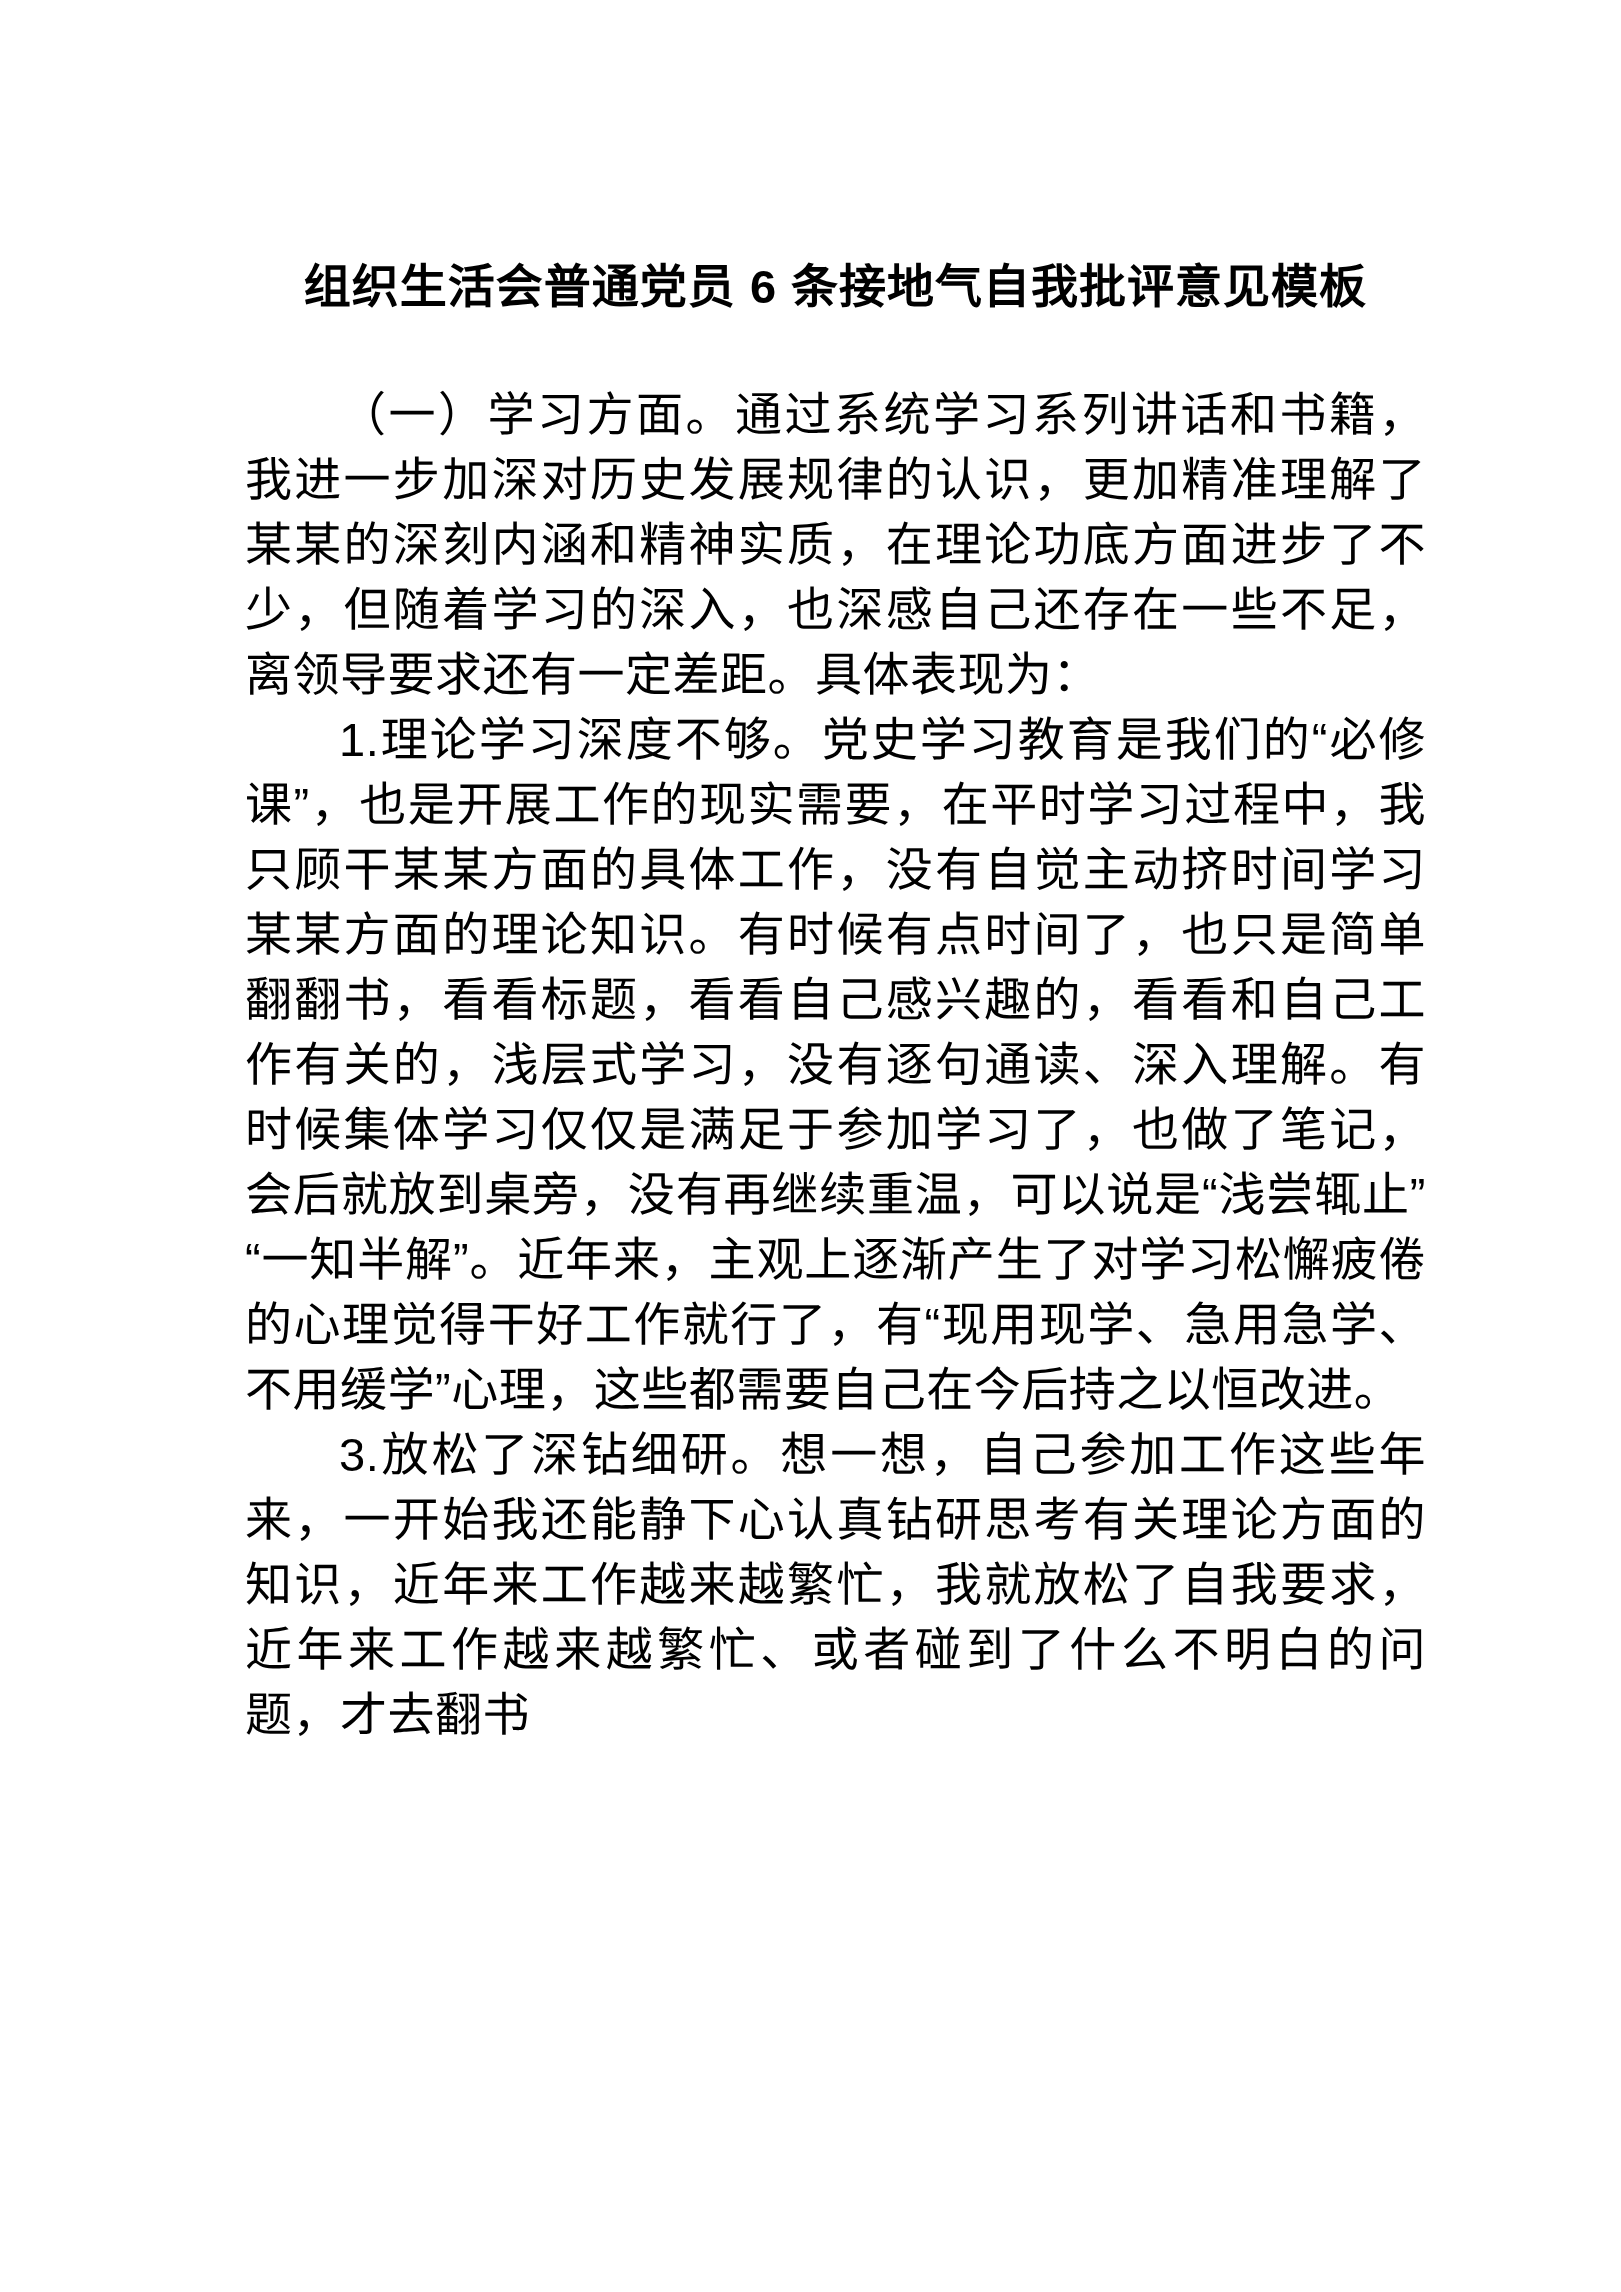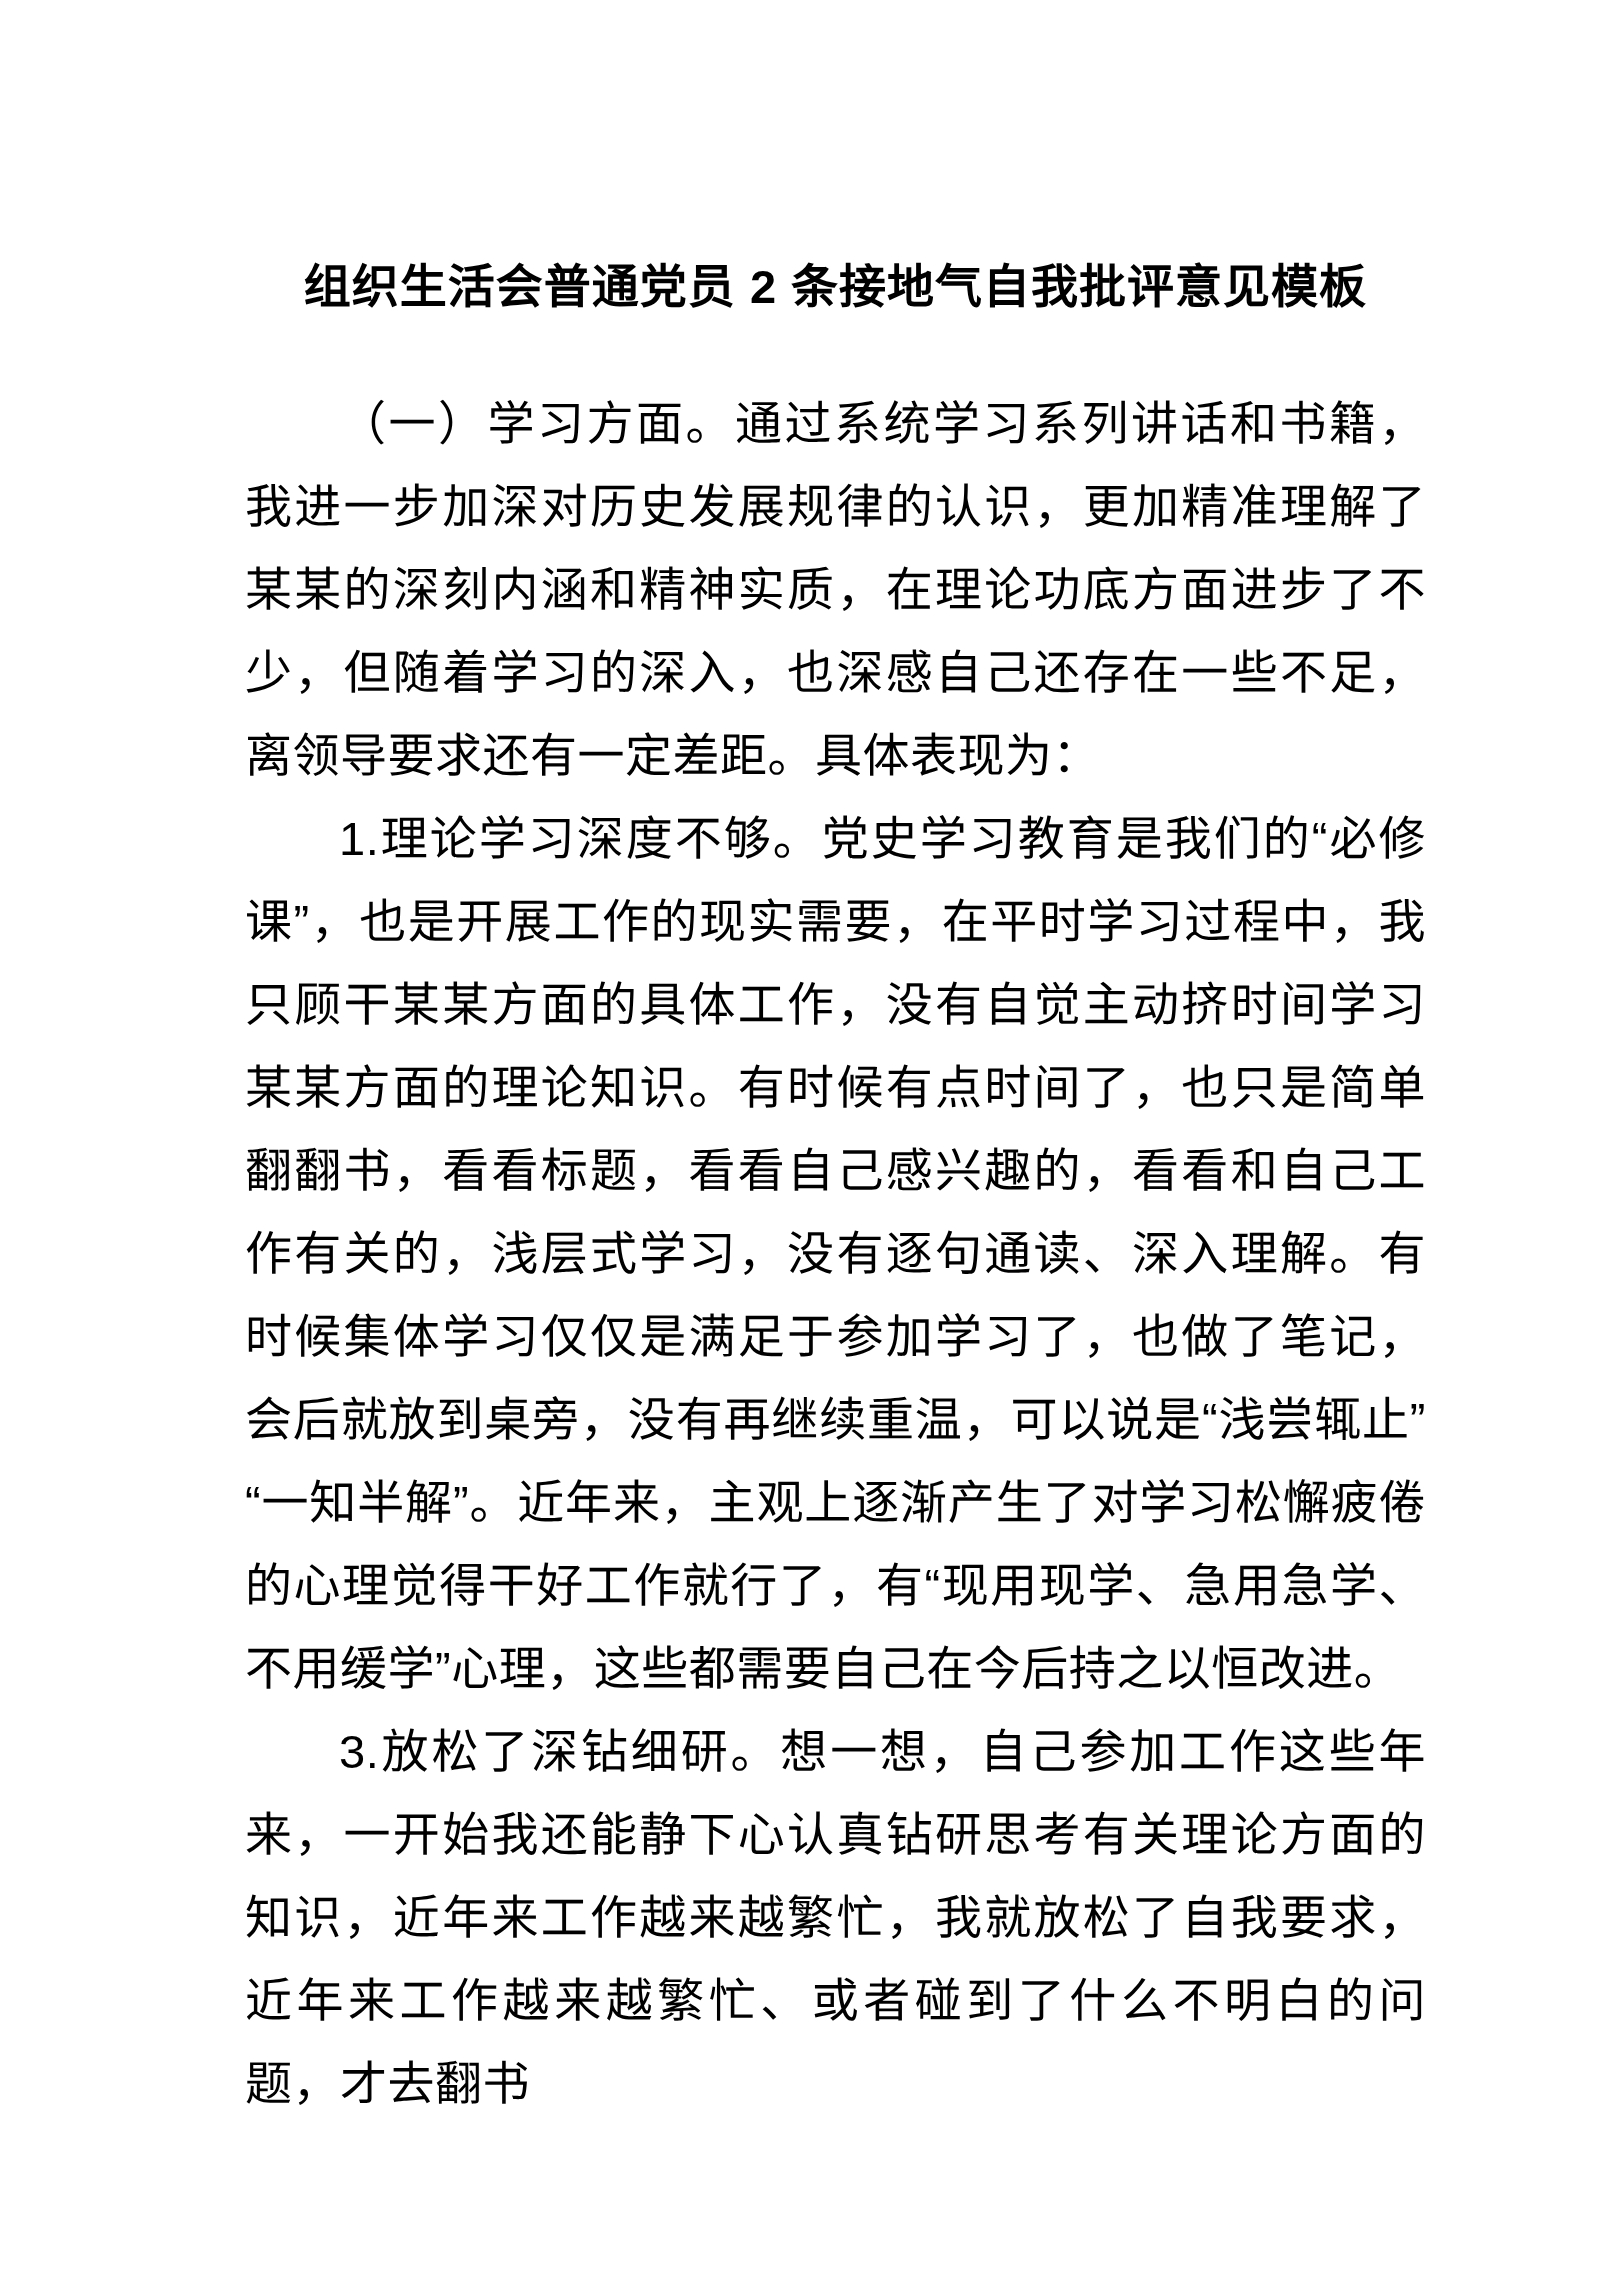--- a/index.html
+++ b/index.html
@@ -23,35 +23,35 @@
     font-size: 47px;
     font-weight: bold;
     line-height: 83px;
     text-align: center;
     letter-spacing: 1px;
     white-space: nowrap;
   }
   .para {
     margin: 0;
     font-size: 47px;
-    line-height: 83px;
+    line-height: 65px;
     text-align: justify;
     text-indent: 94px;
     letter-spacing: 0.5px;
     word-break: normal;
   }
   .para .lead {
     font-weight: normal;
   }
 </style>
 </head>
 <body>
 
 <div class="page">
-  <h1 class="doc-title">组织生活会普通党员 2 条接地气自我批评意见模板</h1>
+  <h1 class="doc-title">组织生活会普通党员 6 条接地气自我批评意见模板</h1>
 
   <p class="para"><span class="lead"></span><span>（一）学习方面。通过系统学习系列讲话和书籍，我进一步加深对历史发展规律的认识，更加精准理解了某某的深刻内涵和精神实质，在理论功底方面进步了不少，但随着学习的深入，也深感自己还存在一些不足，离领导要求还有一定差距。具体表现为：</span></p>
 
   <p class="para"><span class="lead">1.理论学习深度不够。</span><span>党史学习教育是我们的“必修课”，也是开展工作的现实需要，在平时学习过程中，我只顾干某某方面的具体工作，没有自觉主动挤时间学习某某方面的理论知识。有时候有点时间了，也只是简单翻翻书，看看标题，看看自己感兴趣的，看看和自己工作有关的，浅层式学习，没有逐句通读、深入理解。有时候集体学习仅仅是满足于参加学习了，也做了笔记，会后就放到桌旁，没有再继续重温，可以说是“浅尝辄止” “一知半解”。近年来，主观上逐渐产生了对学习松懈疲倦的心理觉得干好工作就行了，有“现用现学、急用急学、不用缓学”心理，这些都需要自己在今后持之以恒改进。</span></p>
 
   <p class="para"><span class="lead">3.放松了深钻细研。</span><span>想一想，自己参加工作这些年来，一开始我还能静下心认真钻研思考有关理论方面的知识，近年来工作越来越繁忙，我就放松了自我要求，近年来工作越来越繁忙、或者碰到了什么不明白的问题，才去翻书</span></p>
 </div>
 
 
 </body></html>

